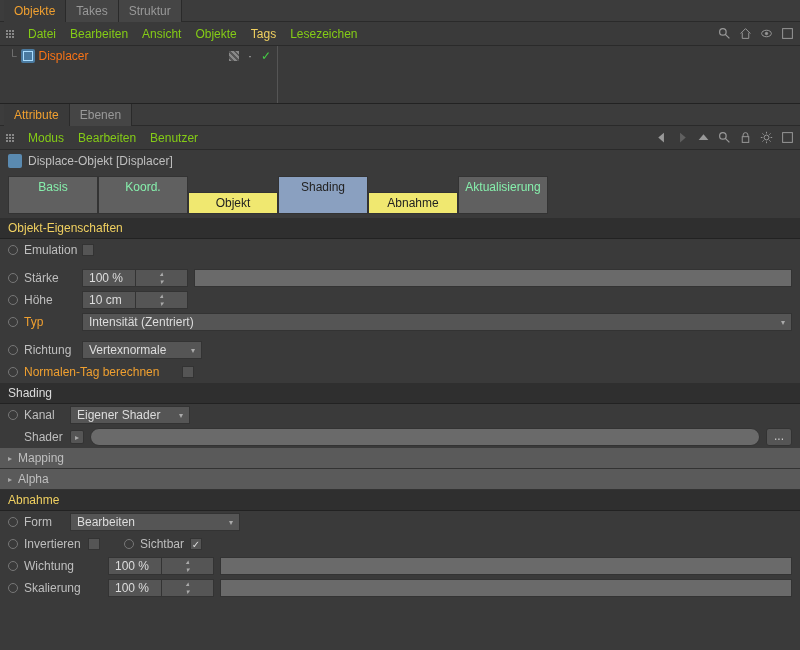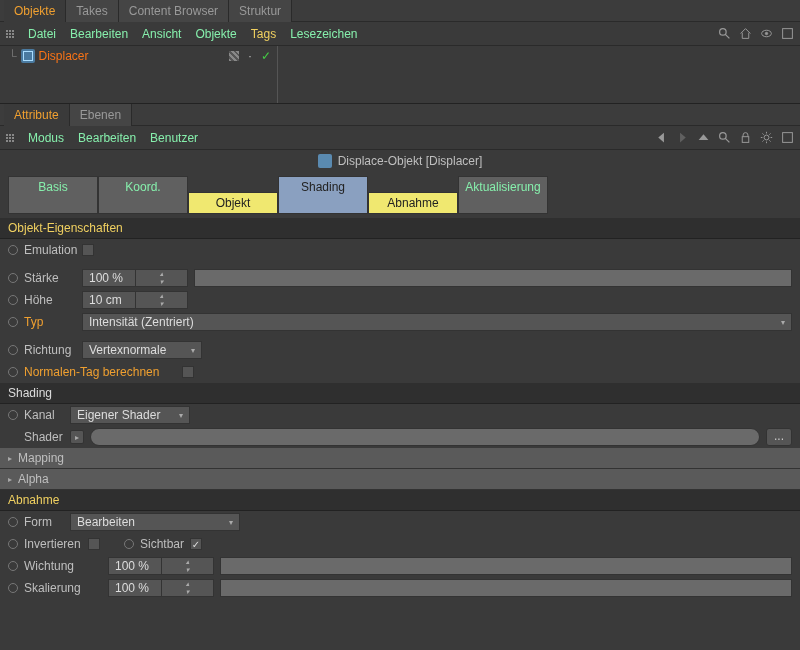--- a/index.html
+++ b/index.html
@@ -6,42 +6,42 @@
   body { background: #3a3a3a; color: #bfbfbf; width: 800px; height: 650px; overflow: hidden; }
   
   .tabbar { display: flex; background: #3c3c3c; border-bottom: 1px solid #2a2a2a; height: 22px; align-items: center; padding-left: 4px; }
   .tab { padding: 3px 10px; color: #999; border-right: 1px solid #2a2a2a; cursor: pointer; height: 22px; display: flex; align-items: center; background: #454545; }
   .tab.active { color: #f0a030; background: #3a3a3a; }
   
   .menubar { display: flex; align-items: center; background: #3a3a3a; height: 24px; padding: 0 6px; gap: 14px; border-bottom: 1px solid #2a2a2a; }
   .grip { display: inline-flex; flex-direction: column; gap: 1px; }
   .grip span { display: flex; gap: 1px; }
   .grip i { width: 2px; height: 2px; background: #888; display: block; }
-  .menu-item { color: #86efac; cursor: pointer; }
+  .menu-item { color: #84cc16; cursor: pointer; }
   .menu-item.hl { color: #f0d060; }
   .menubar .spacer { flex: 1; }
   .tool-icons { display: flex; gap: 8px; color: #999; align-items: center; }
   .tool-icons svg { width: 12px; height: 12px; stroke: #999; fill: none; }
   
   .obj-area { background: #3a3a3a; height: 58px; display: flex; border-bottom: 1px solid #222; }
   .obj-tree { width: 278px; border-right: 1px solid #555; }
   .obj-row { display: flex; align-items: center; height: 20px; padding-left: 8px; gap: 4px; }
   .tree-line { color: #777; }
   .obj-icon { width: 14px; height: 14px; background: #4a7aa0; border-radius: 2px; display: flex; align-items: center; justify-content: center; }
   .obj-icon::before { content:""; width:8px; height:8px; border:1px solid #adf; }
   .obj-name { color: #f97316; }
   .obj-flags { margin-left: auto; display: flex; gap: 2px; padding-right: 4px; align-items: center; }
   .flag { width: 14px; height: 14px; display: flex; align-items: center; justify-content: center; }
   .flag.grid::before { content:""; width:10px; height:10px; background: repeating-linear-gradient(45deg,#888,#888 2px,#555 2px,#555 4px); }
   .flag.check { color: #4c4; }
   
   .section-hdr { background: #2f2f2f; padding: 3px 8px; color: #f0d060; font-weight: 500; border-bottom: 1px solid #222; }
   .section-hdr.plain { color: #ddd; }
   
-  .attr-title { display: flex; align-items: center; gap: 6px; padding: 4px 8px; background: #3a3a3a; justify-content: center; }
+  .attr-title { display: flex; align-items: center; gap: 6px; padding: 4px 8px; background: #3a3a3a; }
   .attr-title .cube { width: 14px; height: 14px; background: #5a8ab0; border-radius: 2px; }
   
   .subtabs { display: flex; padding: 4px 8px; gap: 0; background: #3a3a3a; }
   .subtab { padding: 3px 0; width: 90px; text-align: center; background: #606060; color: #86efac; border: 1px solid #333; cursor: pointer; }
   .subtab.sel-yellow { background: #f0e870; color: #222; margin-top: 16px; }
   .subtab.sel-blue { background: #8aa0c0; color: #222; }
   
   .prop-row { display: flex; align-items: center; padding: 2px 8px; min-height: 22px; gap: 6px; }
   .radio { width: 10px; height: 10px; border: 1px solid #777; border-radius: 50%; flex-shrink: 0; }
   .plabel { width: 52px; color: #bfbfbf; flex-shrink: 0; }
@@ -68,21 +68,20 @@
   .expander .tri { font-size: 8px; color: #aaa; }
   
   svg.ico { width: 13px; height: 13px; }
 </style>
 </head>
 <body>
 
 <div class="tabbar">
   <div class="tab active">Objekte</div>
   <div class="tab">Takes</div>
-  <div class="tab">Content Browser</div>
   <div class="tab">Struktur</div>
 </div>
 
 <div class="menubar">
   <span class="grip">
       <span>
         <i></i>
         <i></i>
         <i></i>
       </span>

